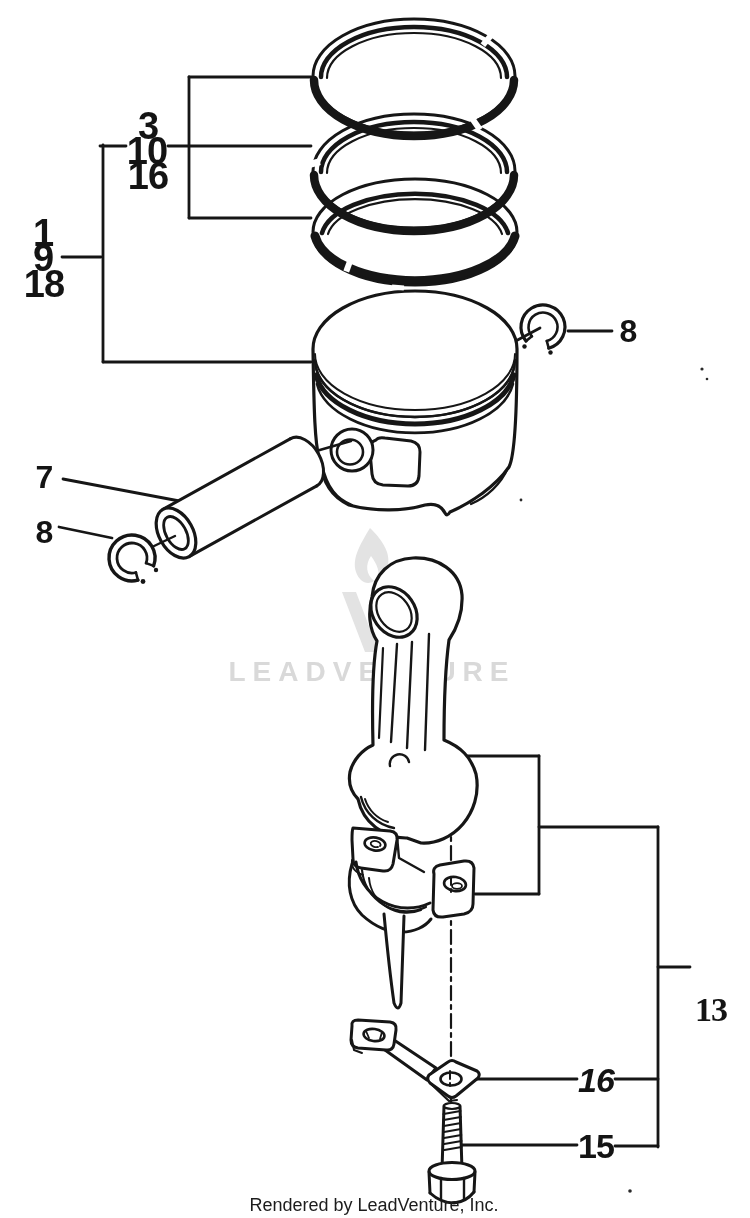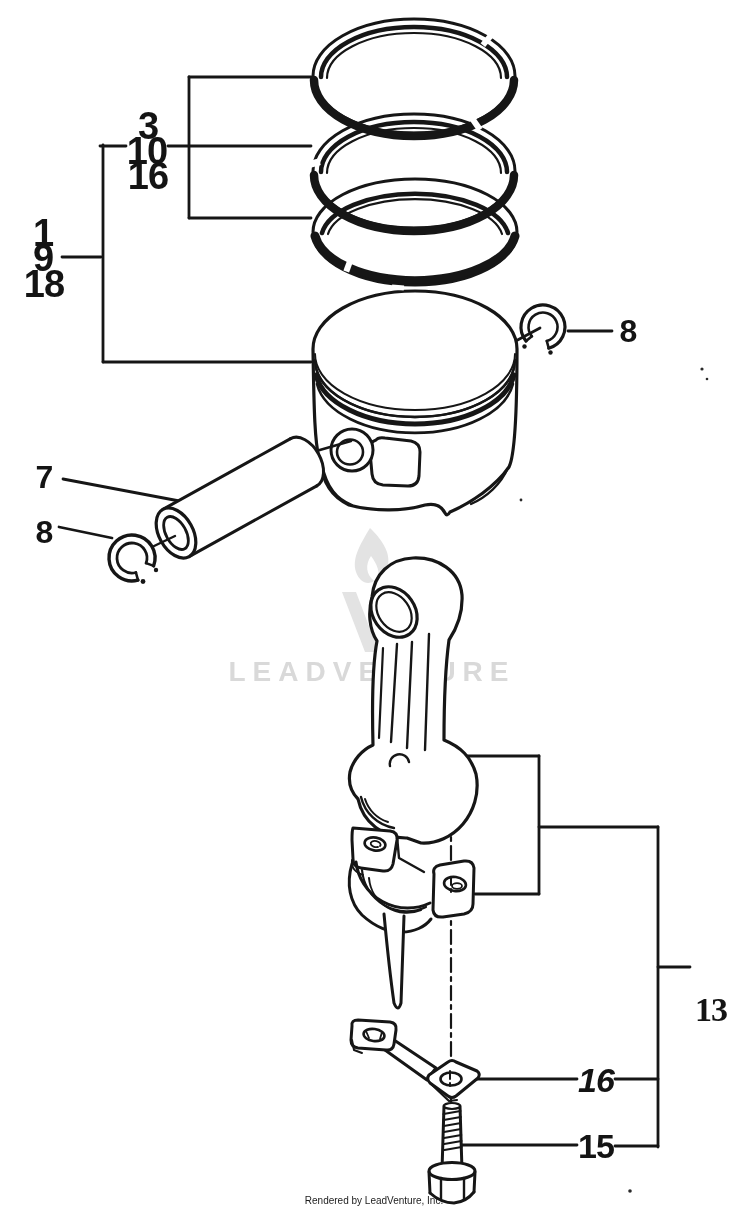--- a/index.html
+++ b/index.html
@@ -6,21 +6,21 @@
   .stage{position:relative;width:750px;height:1218px;background:#fff;overflow:hidden;
          font-family:"Liberation Sans",sans-serif;}
   .stage svg{position:absolute;left:0;top:0;}
   .callout{position:absolute;transform:translate(-50%,-50%);
            font-family:"Liberation Sans",sans-serif;font-weight:bold;color:#141414;
            letter-spacing:-1px;line-height:1;user-select:none;cursor:pointer;}
   .cl-lg{font-size:38px;}
   .cl-md{font-size:32px;}
   .cl-rt{font-size:34px;}
   .footer{position:absolute;left:374px;top:1195px;transform:translateX(-50%);
-          font-size:10px;color:#1c1c1c;white-space:nowrap;}
+          font-size:18px;color:#1c1c1c;white-space:nowrap;}
 </style>
 </head>
 <body>
 
 <div class="stage">
 
 <svg width="750" height="1218" viewBox="0 0 750 1218">
   <g stroke="#161616" fill="none" stroke-linecap="round" stroke-linejoin="round">
 
     <g stroke="none" fill="#e3e3e3">

